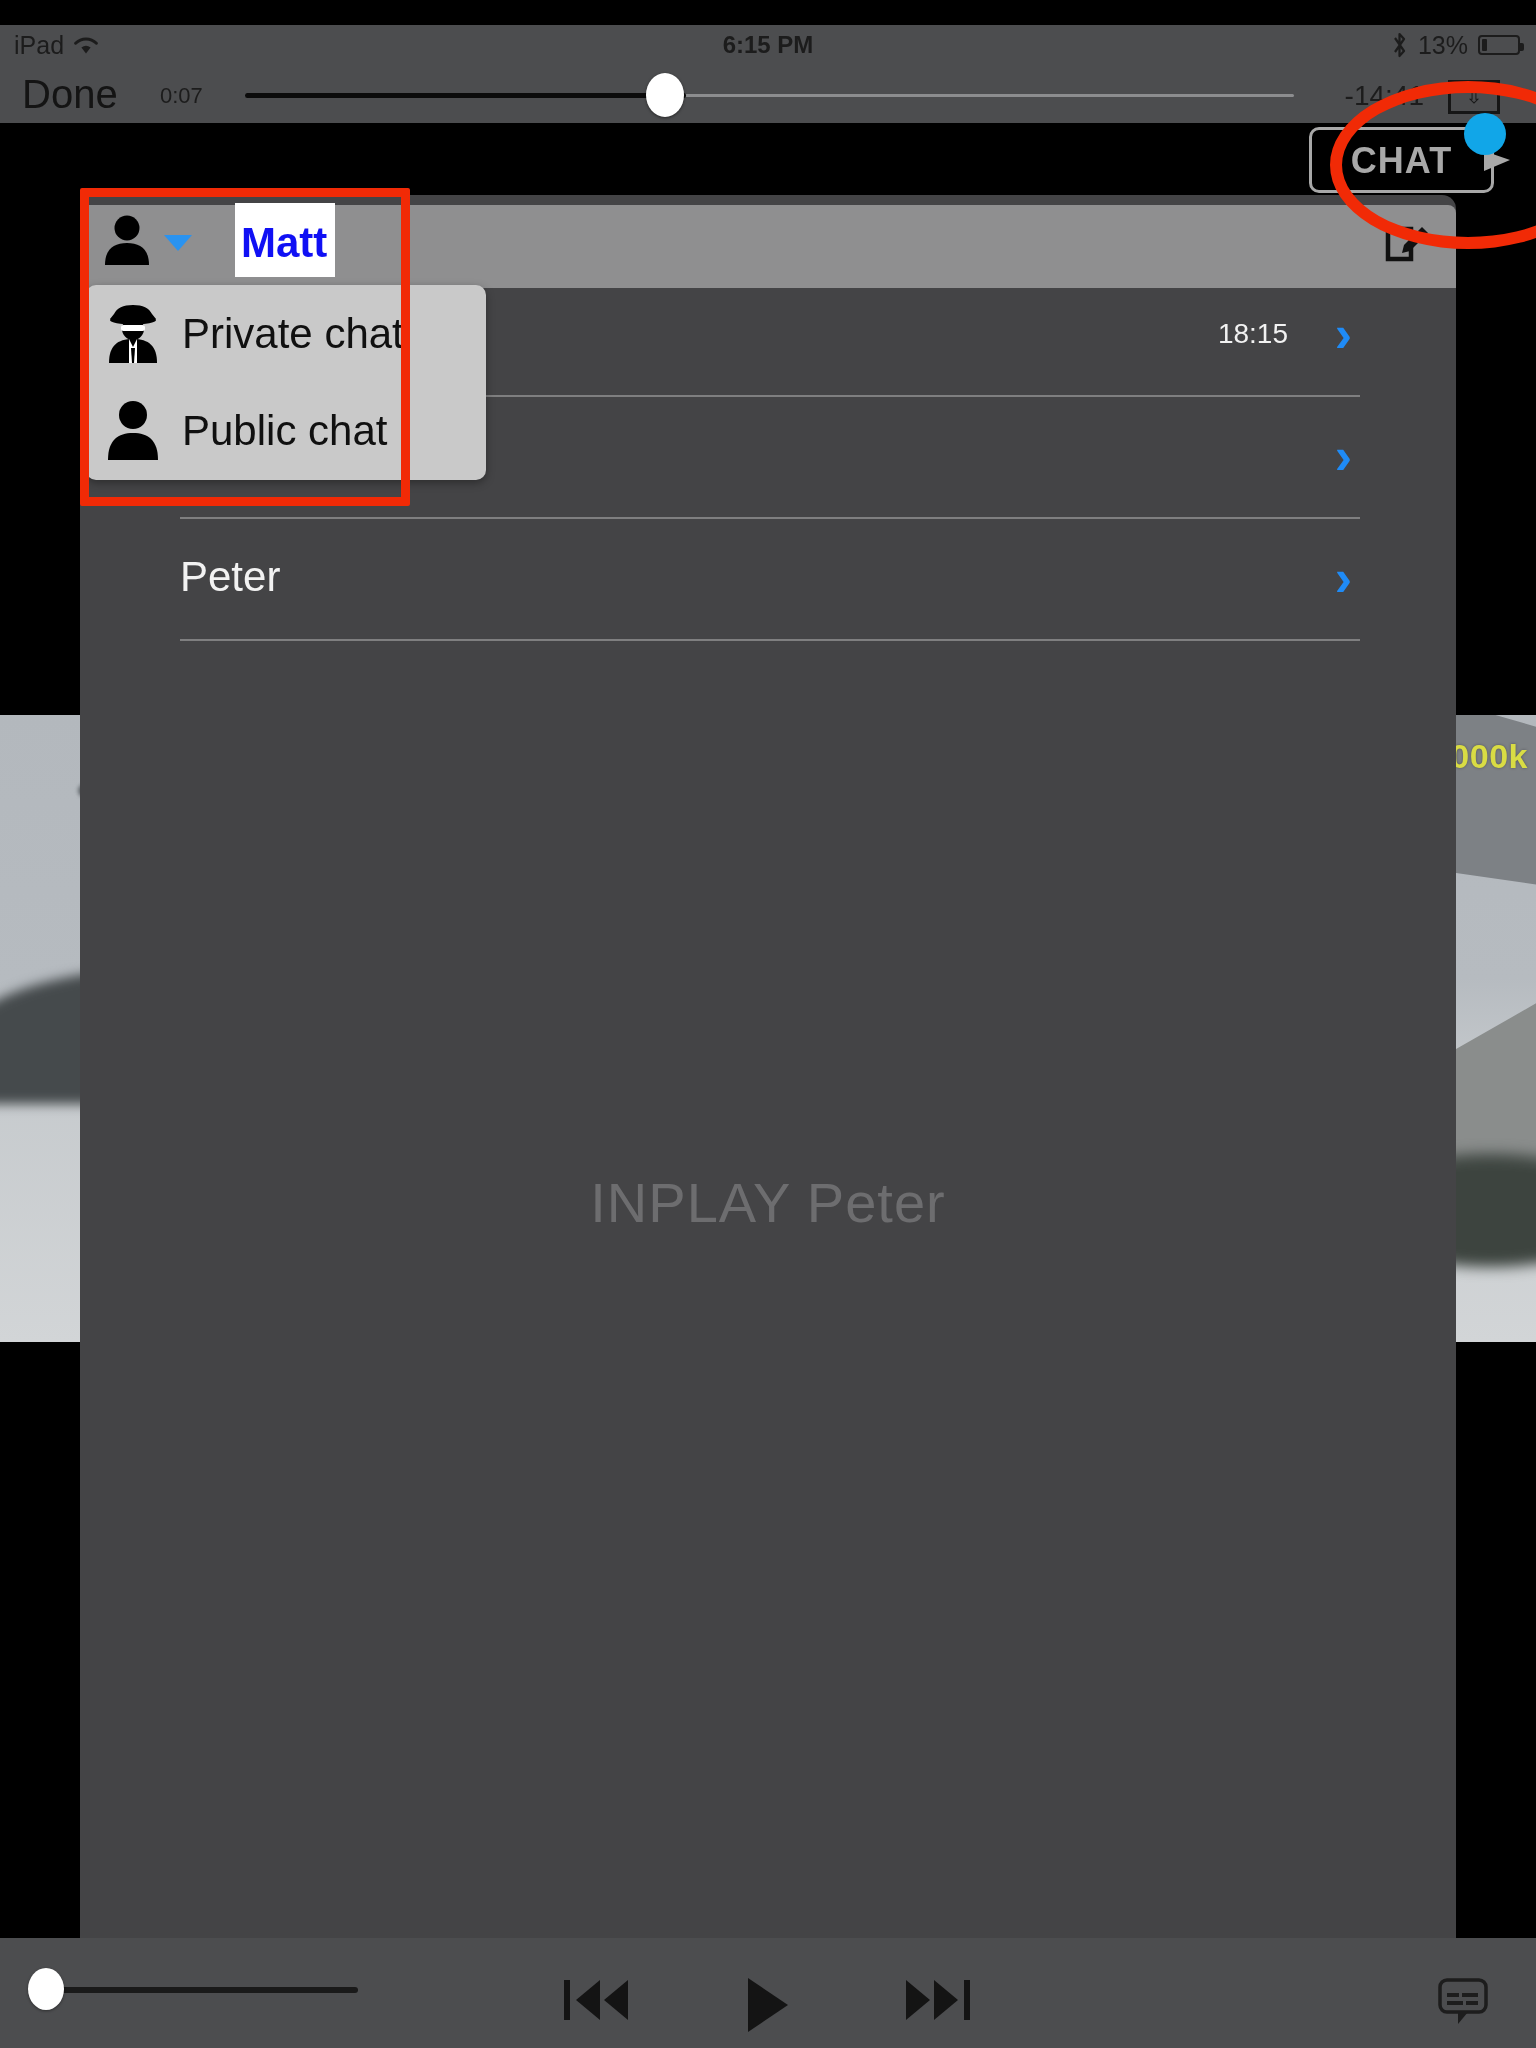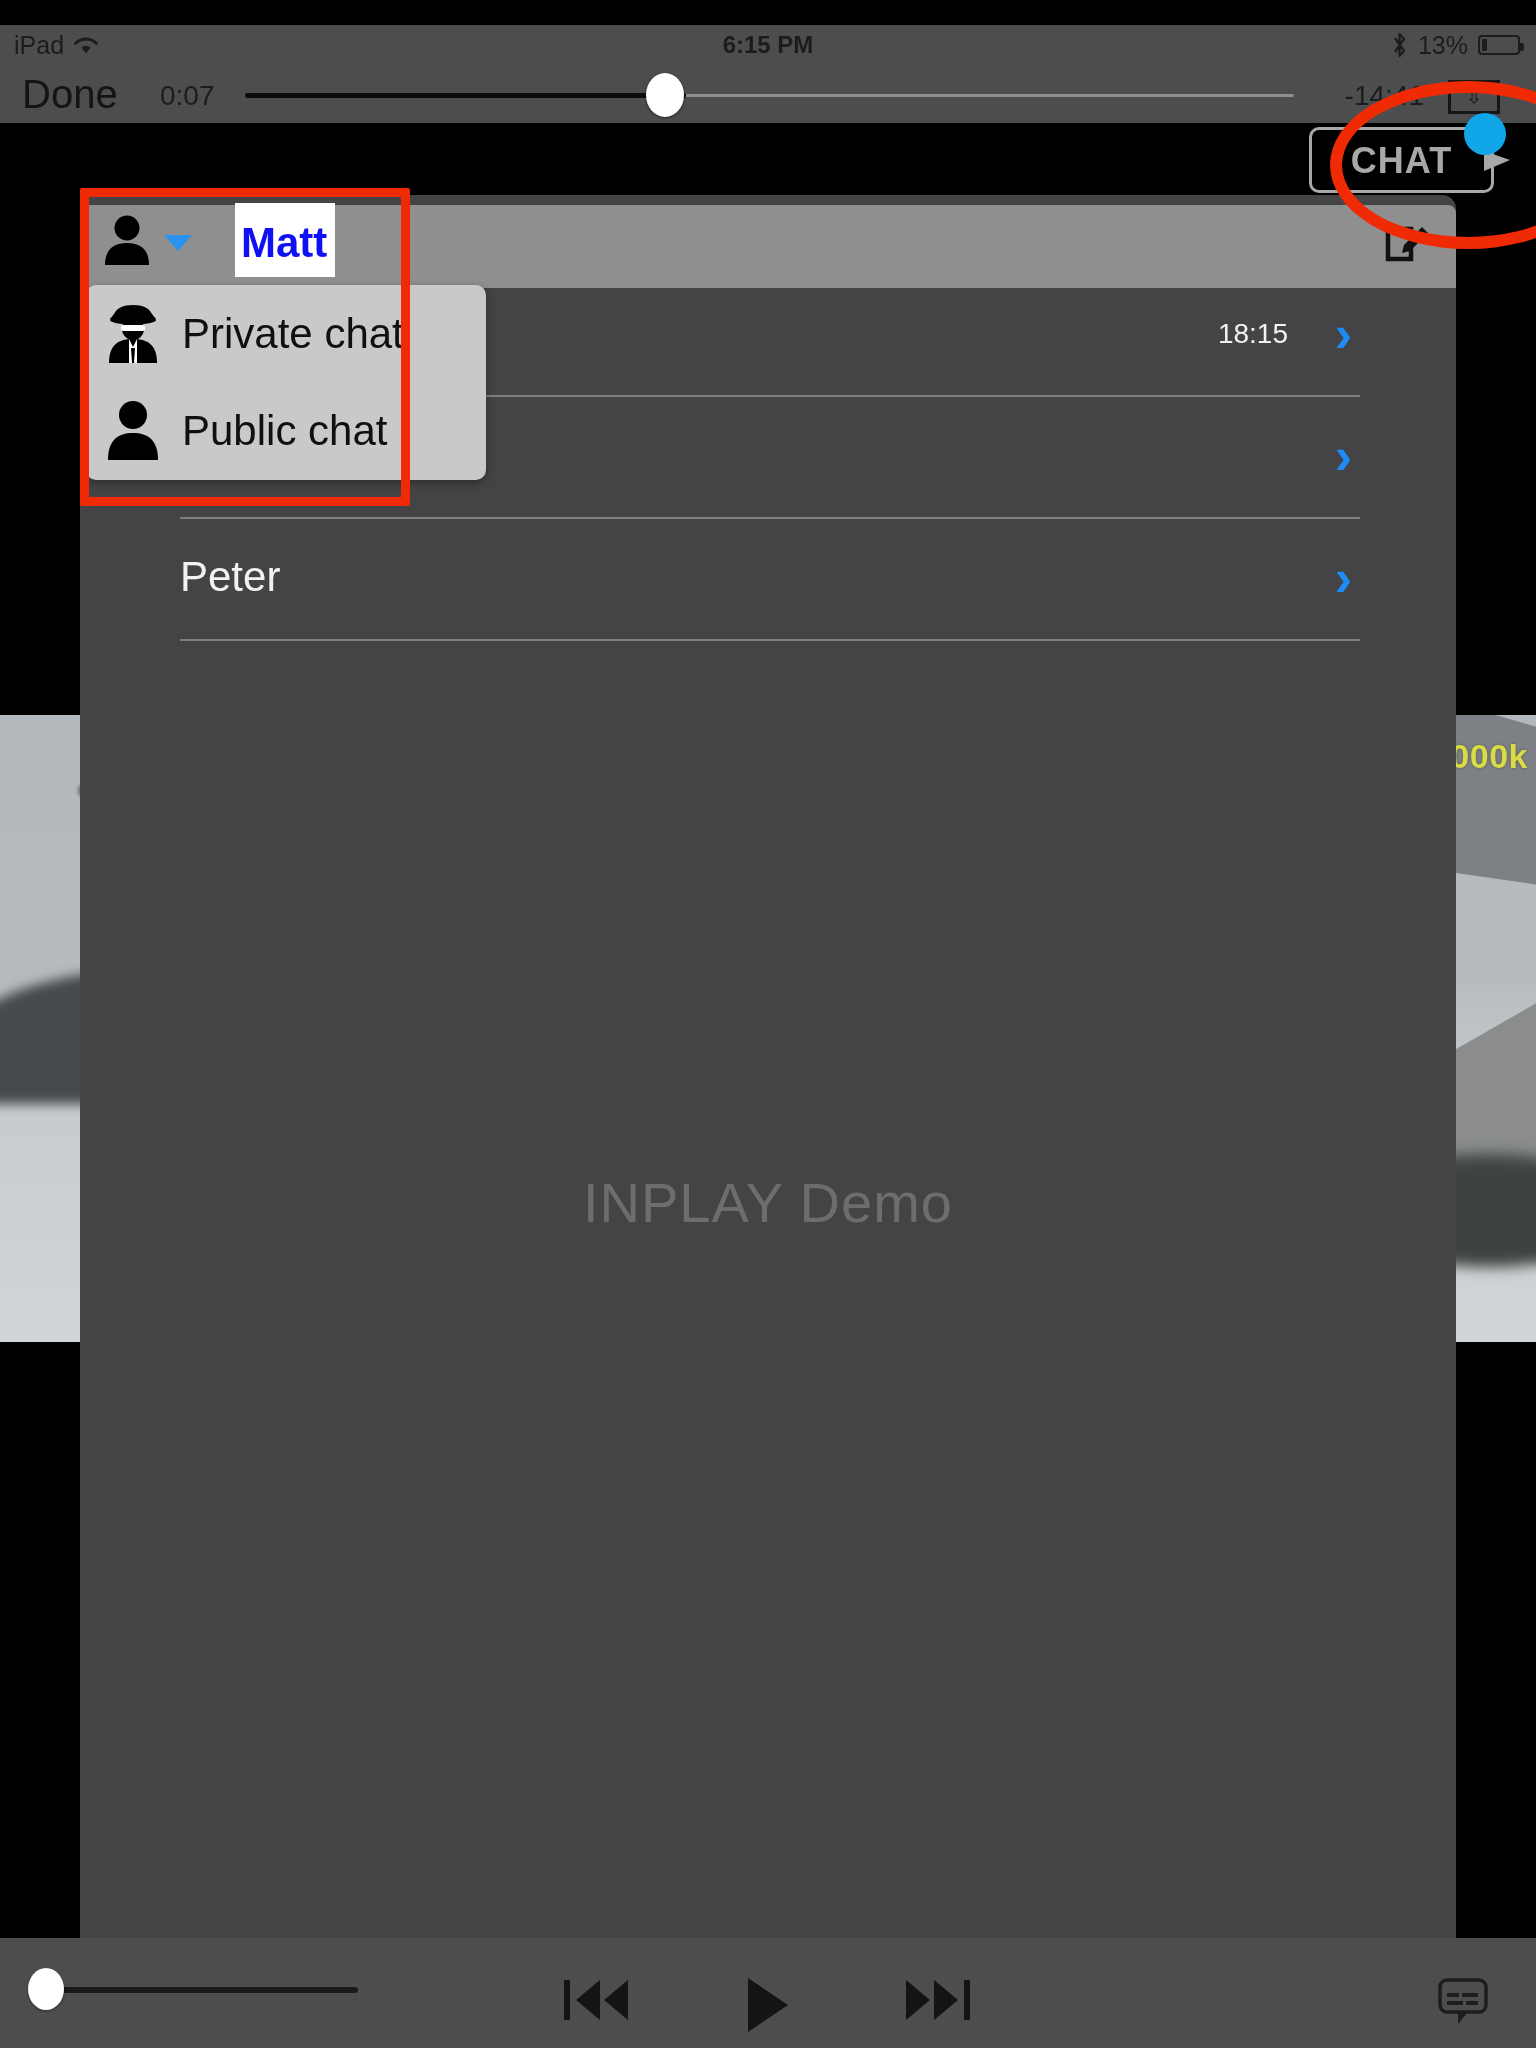--- a/index.html
+++ b/index.html
@@ -33,21 +33,21 @@
   }
   .batt-fill{position:absolute;left:2px;top:2px;bottom:2px;width:13%;background:#1c1c1c;border-radius:1px;}
 
   
   .topbar{
     position:absolute;left:0;top:40px;width:1536px;height:58px;background:#4c4d4f;
   }
   .done-btn{
     position:absolute;left:22px;top:3px;font-size:40px;color:#141414;line-height:52px;
   }
-  .cur-time{position:absolute;left:160px;top:14px;font-size:28px;color:#1c1c1c;line-height:34px;}
+  .cur-time{position:absolute;left:160px;top:14px;font-size:22px;color:#1c1c1c;line-height:34px;}
   .rem-time{position:absolute;right:112px;top:14px;font-size:28px;color:#1c1c1c;line-height:34px;}
   .scrub{
     position:absolute;left:245px;right:242px;top:28px;height:5px;
   }
   .scrub-bg{position:absolute;left:0;right:0;top:1px;height:3px;background:#8c8d8f;border-radius:2px;}
   .scrub-played{position:absolute;left:0;top:0;height:5px;width:42%;background:#0b0b0b;border-radius:3px;}
   .scrub-knob{
     position:absolute;left:40%;top:-20px;width:38px;height:44px;border-radius:50%;
     background:#fff;transform:translateX(-50%);box-shadow:0 1px 3px rgba(0,0,0,.5);
   }
@@ -307,21 +307,21 @@
         <span class="row-time"></span>
         <span class="row-chev">›</span>
       </div>
       <div class="chat-row">
         <span class="row-name">Peter</span>
         <span class="row-time"></span>
         <span class="row-chev">›</span>
       </div>
     </div>
 
-    <div class="watermark">INPLAY Demo</div>
+    <div class="watermark">INPLAY Peter</div>
   </div>
 
   <div class="dropdown">
     <div class="dd-item">
       <span class="dd-ico">
         <svg width="62" height="64" viewBox="0 0 62 64">
           <path d="M8 18 H54 L50 13 C47 7 41 4 31 4 C21 4 15 7 12 13 Z" fill="#000"></path>
           <ellipse cx="31" cy="19" rx="23" ry="4.5" fill="#000"></ellipse>
           <circle cx="31" cy="28" r="11" fill="#000"></circle>
           <rect x="19" y="24" width="24" height="6" rx="2.5" fill="#fff"></rect>

